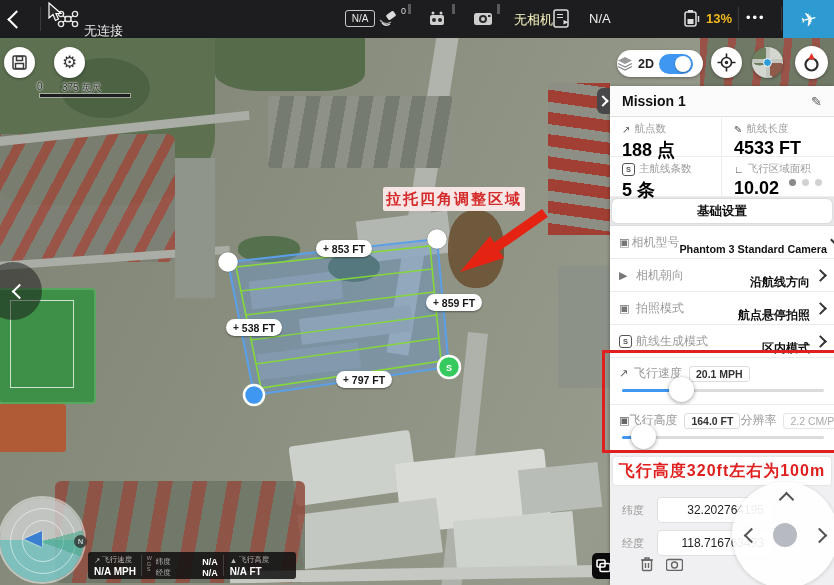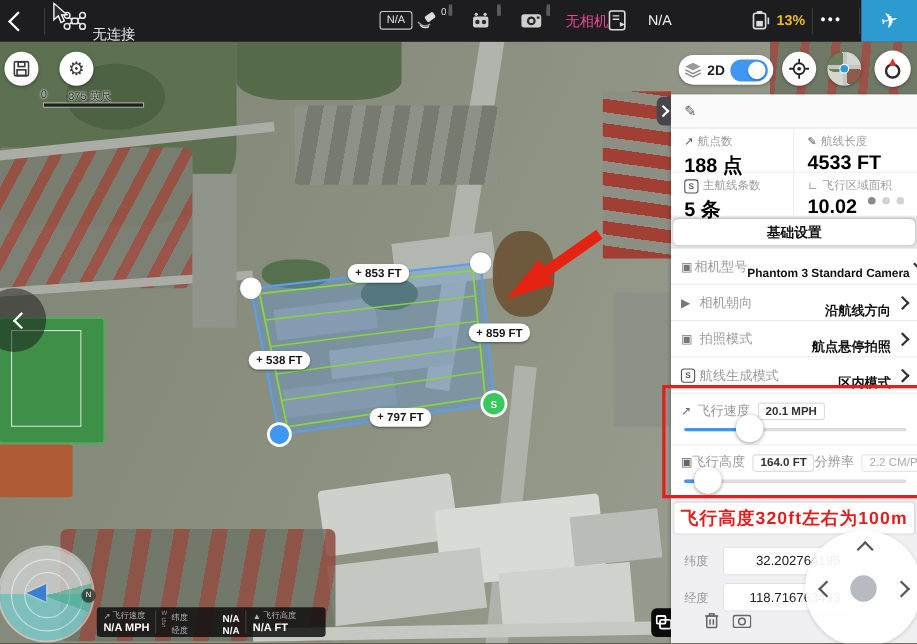--- a/index.html
+++ b/index.html
@@ -13,21 +13,21 @@
   .tb-drone{left:57px;top:10px;}
   .tb-conn{left:84px;top:22px;font-size:13px;color:#e8e8e8;}
   .tb-badge{left:345px;top:10px;width:28px;height:15px;border:1px solid #c8c8c8;border-radius:3px;color:#e8e8e8;font-size:10px;line-height:15px;text-align:center;}
   .tb-sat{left:379px;top:10px;}
   .tb-satcount{left:401px;top:6px;font-size:9px;color:#ddd;}
   .bars{display:flex;align-items:flex-end;gap:1.5px;}
   .bars i{display:block;width:2.5px;background:#5a5a5c;}
   .bars i:nth-child(1){height:4px}.bars i:nth-child(2){height:6px}.bars i:nth-child(3){height:8px}.bars i:nth-child(4){height:10px}
   .b1{left:408px;top:14px}.b2{left:452px;top:14px}.b3{left:497px;top:14px}
   .tb-rc{left:427px;top:11px}.tb-cam{left:473px;top:11px}
-  .tb-camtext{left:514px;top:11px;font-size:13px;color:#ec4899;}
+  .tb-camtext{left:514px;top:11px;font-size:13px;color:#fef9c3;}
   .tb-check{left:553px;top:8px}
   .tb-checkval{left:589px;top:11px;font-size:13px;color:#eee;}
   .tb-batt{left:681px;top:9px}
   .tb-battval{left:706px;top:11px;font-size:13px;font-weight:bold;color:#f0b91d;}
   .tb-more{left:746px;top:10px;color:#fff;font-size:13px;letter-spacing:2px;}
   .tb-takeoff{left:783px;top:0;width:51px;height:38px;background:#2e9ad2;display:flex;align-items:center;justify-content:center;}
   .tb-takeoff span{position:static;color:#fff;font-size:19px;transform:rotate(-12deg);}
   
   .cursor{position:absolute;left:48px;top:2px;z-index:99;}
   
@@ -94,21 +94,21 @@
   .telemetry .tdiv{width:1px;background:#3f3f41;margin:3px 0;}
   .wgs{width:7px;font-size:5.5px;line-height:5.5px;color:#9a9a9a;word-break:break-all;margin:4px 2px 0 5px;}
   .llcol{display:flex;flex-direction:column;justify-content:center;gap:1px;padding:3px 5px 0 0;}
   .llrow{display:flex;justify-content:space-between;width:62px;}
   .llrow .l{font-size:7.5px;color:#b9b9b9;}
   .llrow .v{font-size:9px;font-weight:bold;color:#fff;}
   
   .win-btn{position:absolute;left:592px;top:515px;width:23px;height:26px;background:#0a0a0a;border-radius:5px;display:flex;align-items:center;justify-content:center;z-index:25;}
   
   .ctrl-row{position:absolute;z-index:40;}
-  .pill2d{left:617px;top:50px;width:86px;height:27px;background:#fff;border-radius:14px;box-shadow:0 1px 3px rgba(0,0,0,.3);display:flex;align-items:center;justify-content:center;gap:5px;position:absolute;}
+  .pill2d{left:617px;top:50px;width:86px;height:27px;background:#fff;border-radius:14px;box-shadow:0 1px 3px rgba(0,0,0,.3);display:flex;align-items:center;gap:5px;position:absolute;}
   .pill2d .lbl{font-size:12.5px;font-weight:bold;color:#222;}
   .toggle{width:34px;height:20px;border-radius:10px;background:#3f97f2;position:relative;}
   .toggle .knob{position:absolute;right:2px;top:2px;width:16px;height:16px;border-radius:50%;background:#fff;box-shadow:0 1px 2px rgba(0,0,0,.3);}
   .rb-locate{left:711px;top:47px;position:absolute;}
   .rb-minimap{left:752px;top:47px;position:absolute;overflow:hidden;background-color:#d4d7cf;background-image:linear-gradient(90deg,transparent 45%,#c3c6bf 45% 58%,transparent 58%),linear-gradient(0deg,transparent 48%,#c3c6bf 48% 60%,transparent 60%),radial-gradient(circle at 25% 28%,#6c7f5f 0 30%,transparent 31%),radial-gradient(circle at 78% 72%,#8e5a4a 0 25%,transparent 26%);}
   .rb-minimap .dot{width:7px;height:7px;border-radius:50%;background:#2f9bd7;border:1.5px solid #fff;}
   .rb-compass{left:795px;top:46px;position:absolute;width:33px;height:33px;}
   
   .panel{position:absolute;left:610px;top:86px;width:224px;height:499px;background:#f0f0f2;z-index:50;box-shadow:-1px 0 3px rgba(0,0,0,.25);}
   .collapse-tab{position:absolute;left:-13px;top:2px;width:13px;height:26px;background:#47474a;border-radius:6px 0 0 6px;display:flex;align-items:center;justify-content:center;}
@@ -229,20 +229,21 @@
       </div>
     <div class="pill p538">
         <span class="plus">+</span>
         <span>538 FT</span>
       </div>
     <div class="pill p797">
         <span class="plus">+</span>
         <span>797 FT</span>
       </div>
 
+    <div class="red-label">拉托四角调整区域</div>
 
     <div class="circle-btn mb-save">
       <svg width="15" height="15">
           <g fill="none" stroke="#3a3a3a" stroke-width="1.5">
             <rect x="1" y="1" width="13" height="13" rx="1.5"></rect>
             <rect x="4.5" y="1.5" width="6" height="4"></rect>
             <rect x="3.5" y="8.5" width="8" height="5"></rect>
           </g>
         </svg>
     </div>
@@ -338,20 +339,21 @@
         </svg>
     </div>
   </div>
 
   <div class="panel">
     <div class="collapse-tab">
         <span class="chev"></span>
       </div>
 
     <div class="p-header">
+      <span class="p-title">Mission 1</span>
       <span class="p-pencil">✎</span>
     </div>
 
     <div class="stats">
       <div class="stat">
         <div class="sl">
             <span class="ic">↗</span>
             <span>航点数</span>
           </div>
         <div class="sv">188 点</div>

